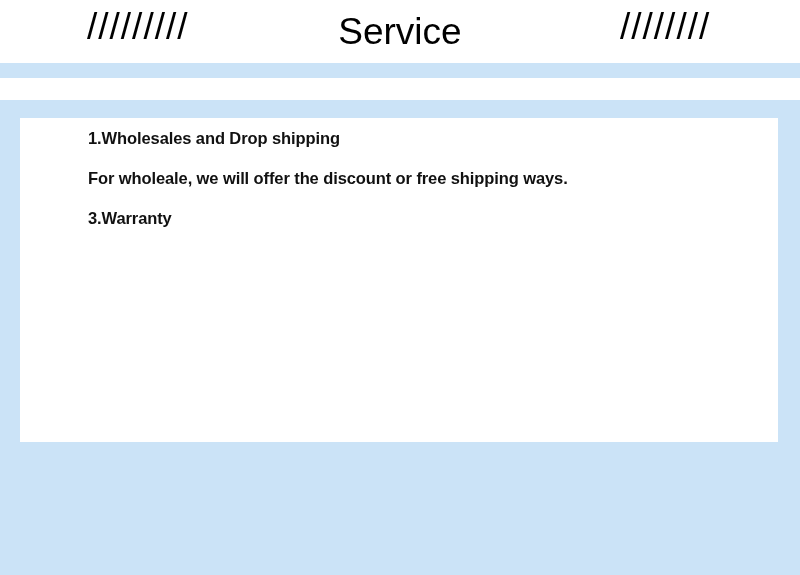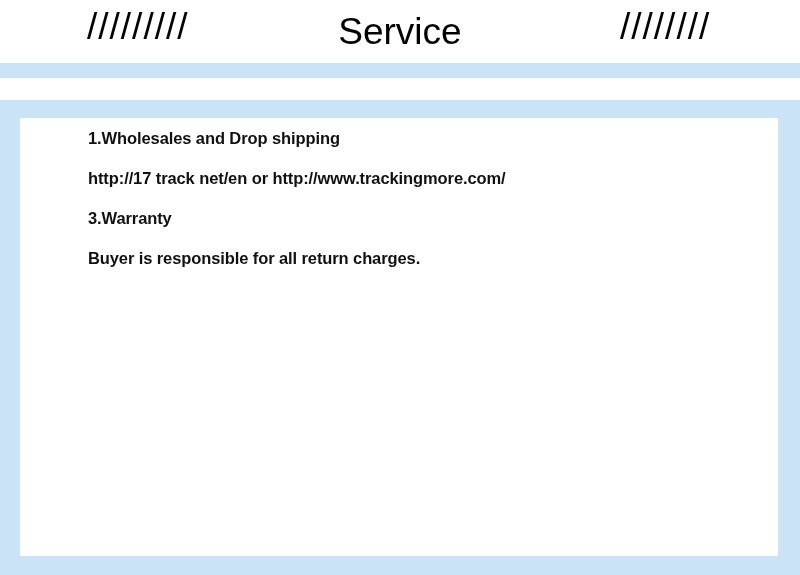--- a/index.html
+++ b/index.html
@@ -95,21 +95,21 @@
     height: 475px;
     background: #cbe3f7;
   }
 
   
   .content-card {
     position: absolute;
     left: 20px;
     top: 18px;
     width: 758px;
-    height: 438px;
+    height: 324px;
     background: #ffffff;
     overflow: hidden;
   }
   .content-list {
     position: absolute;
     left: 68px;
     top: 0px;
     width: 680px;
     margin: 0;
     padding: 0;
@@ -138,20 +138,19 @@
     </div>
   </div>
 
   <div class="accent-band"></div>
   <div class="gap"></div>
 
   <div class="body-panel">
     <div class="content-card">
       <ul class="content-list">
         <li class="content-line">1.Wholesales and Drop shipping</li>
-        <li class="content-line">http://17 track net/en or http://www.trackingmore.com/</li>
+        <li class="content-line">For wholeale, we will offer the discount or free shipping ways.</li>
         <li class="content-line">3.Warranty</li>
-        <li class="content-line">Buyer is responsible for all return charges.</li>
       </ul>
     </div>
   </div>
 
 </div>
 
 </body></html>

